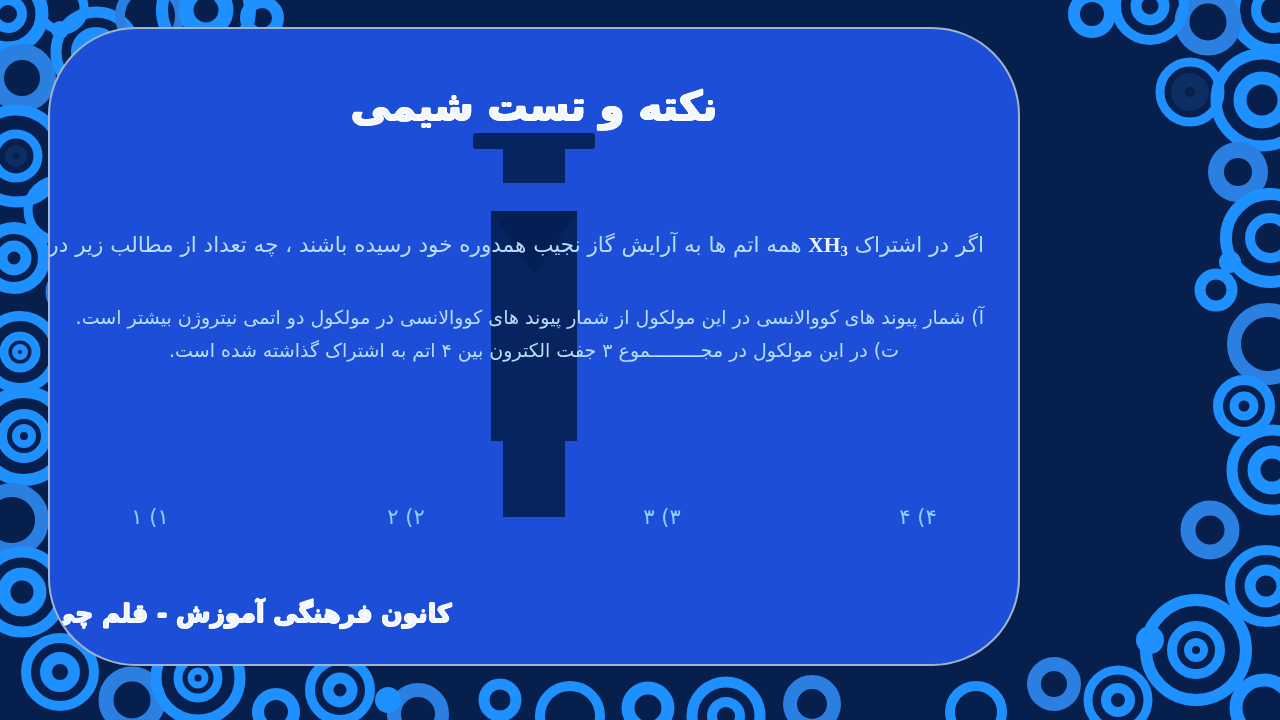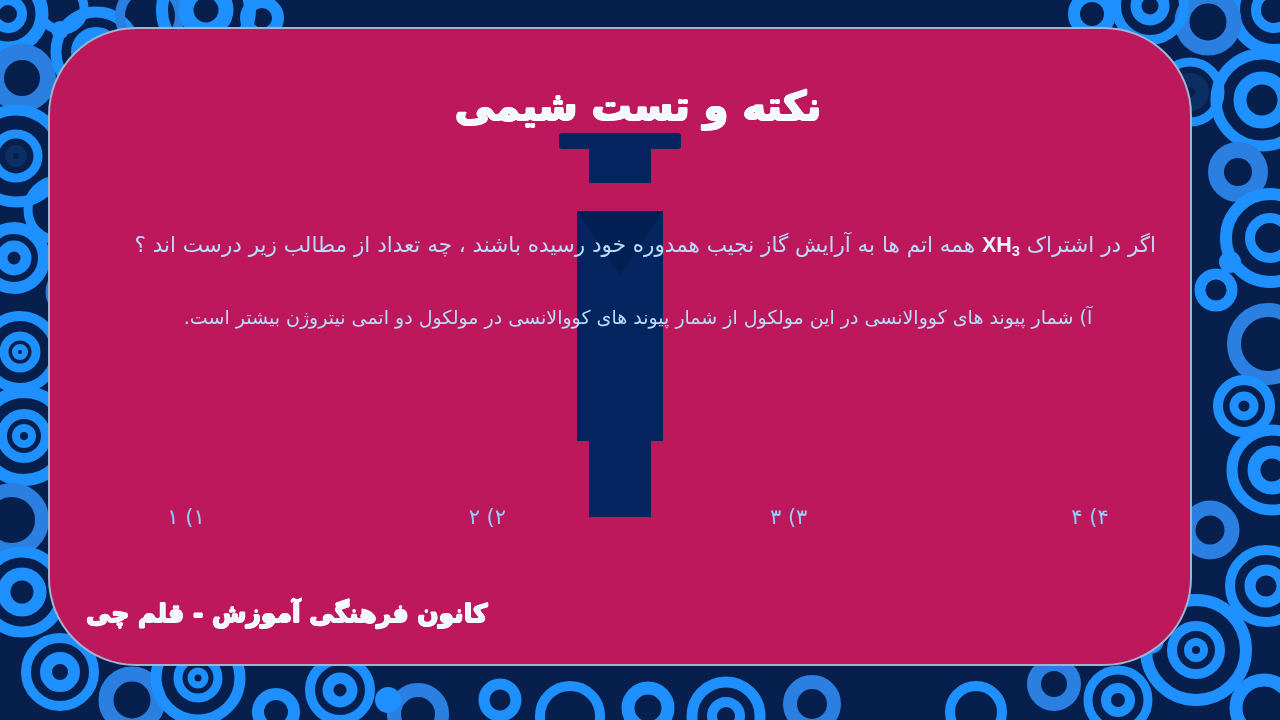--- a/index.html
+++ b/index.html
@@ -25,29 +25,28 @@
     position: absolute;
     inset: 0;
     z-index: 0;
   }
 
   
   #card {
     position: absolute;
     left: 48px;
     top: 27px;
-    width: 1144px;
+    width: 972px;
     height: 639px;
     box-sizing: border-box;
-    background: #be185d;
+    background: #1d4ed8;
     border: 2px solid #9fb4cf;
     border-radius: 88px 88px 88px 88px;
     z-index: 2;
     overflow: hidden;
-    padding-left: 36px;
   }
 
   
   #watermark {
     position: absolute;
     left: 50%;
     top: 96px;
     transform: translateX(-50%);
     width: 190px;
     height: 420px;
@@ -90,21 +89,21 @@
     line-height: 1.5;
     color: #b8ddfb;
     text-align: right;
     direction: rtl;
     white-space: nowrap;
   }
 
   .question .formula {
     font-weight: bold;
     color: #e8f4ff;
-    font-family: Liberation Sans, sans-serif;
+    font-family: Liberation Serif, serif;
   }
   .question .formula sub {
     font-size: 0.68em;
     vertical-align: -0.28em;
   }
 
   .statements {
     position: absolute;
     top: 272px;
     right: 34px;
@@ -284,20 +283,23 @@
       </div>
 
       <div class="statements">
 
         <div class="line">
           <span>آ) شمار پیوند های کووالانسی در این مولکول از شمار پیوند های کووالانسی در مولکول دو اتمی نیتروژن بیشتر است.</span>
         </div>
 
 
 
+        <div class="line">
+          <span>ت) در این مولکول در مجـــــــــموع ۳ جفت الکترون بین ۴ اتم به اشتراک گذاشته شده است.</span>
+        </div>
 
       </div>
 
       <div class="options">
         <div class="option">۱) ۱</div>
         <div class="option">۲) ۲</div>
         <div class="option">۳) ۳</div>
         <div class="option">۴) ۴</div>
       </div>
 

